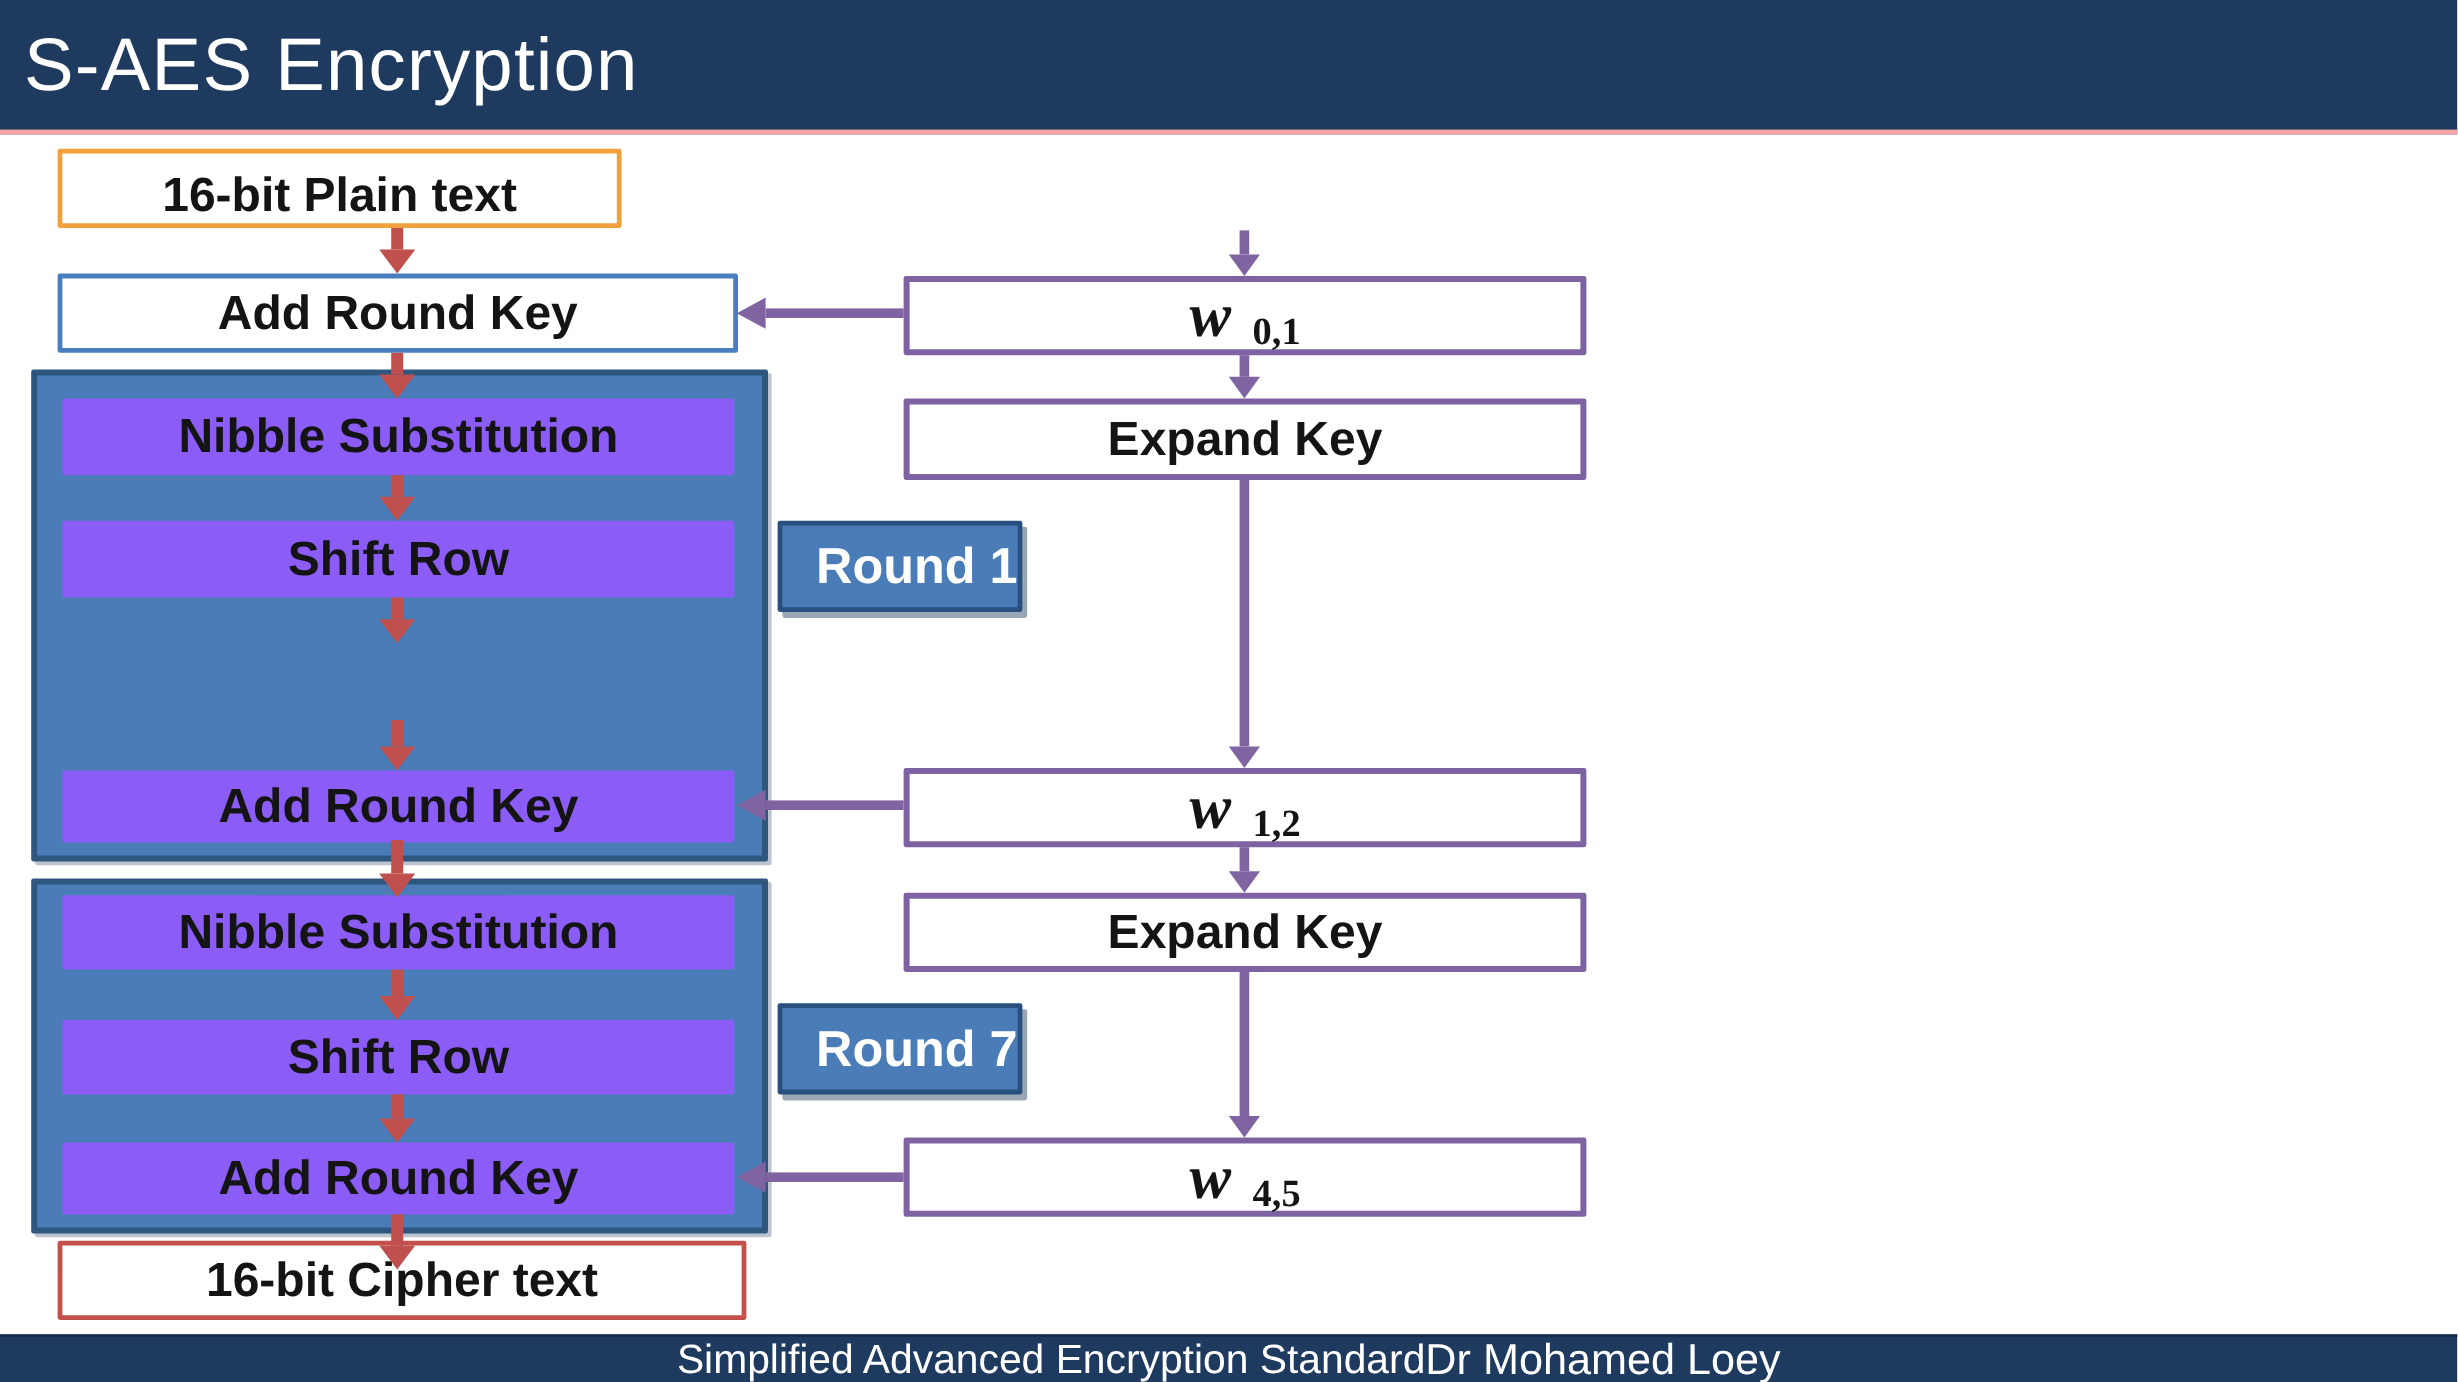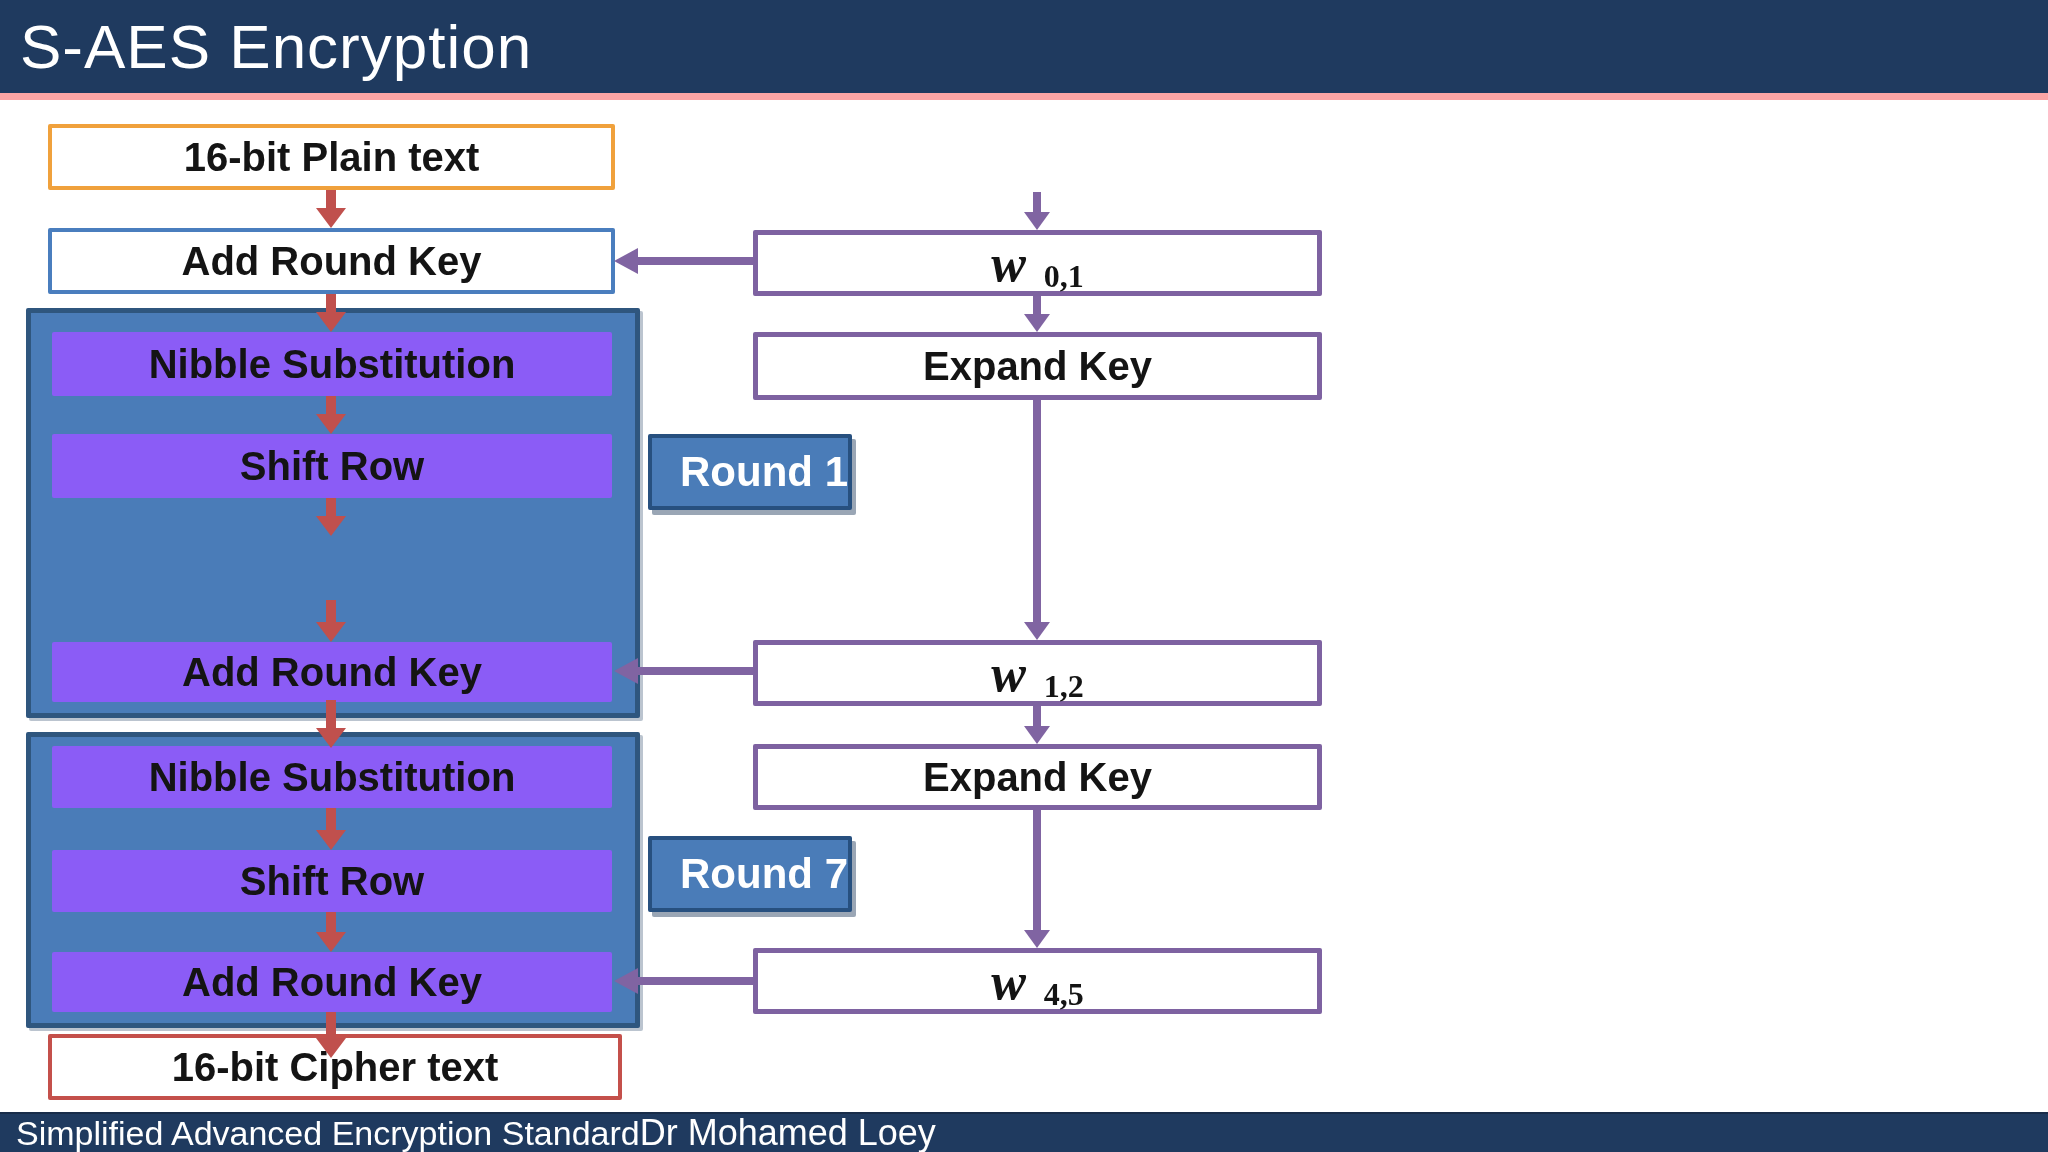--- a/index.html
+++ b/index.html
@@ -5,37 +5,37 @@
   html,body{margin:0;padding:0;background:#ffffff;}
   .slide{
     position:relative;
     width:2048px;height:1152px;
     background:#ffffff;
     overflow:hidden;
     font-family:"Liberation Sans", sans-serif;
   }
   
   .header{
-    position:absolute;left:0;top:0;width:2048px;height:100px;
+    position:absolute;left:0;top:0;width:2048px;height:112px;
     background:var(--header-bg);
-    border-bottom:7px solid #fca5a5;
+    border-bottom:4px solid #fca5a5;
     display:flex;align-items:center;
     box-sizing:border-box;
   }
   .header h1{
     margin:0 0 0 20px;
     color:var(--title-text);
     font-size:62px;font-weight:400;letter-spacing:1px;
   }
   .footer{
     position:absolute;left:0;bottom:0;width:2048px;height:40px;
     background:var(--footer-bg);
     border-top:2px solid #182C49;
     box-sizing:border-box;
-    display:flex;align-items:center;justify-content:flex-start;
+    display:flex;align-items:center;justify-content:center;
     color:var(--title-text);
   }
   .footer .f-left{font-size:34px;padding-left:16px;white-space:nowrap;}
   .footer .f-right{font-size:36px;padding-right:16px;white-space:nowrap;}
   
   .box{
     position:absolute;box-sizing:border-box;background:#ffffff;
     display:flex;align-items:center;justify-content:center;
     font-weight:bold;font-size:40px;color:var(--box-text);
     border-radius:2px;white-space:nowrap;
@@ -99,21 +99,21 @@
 </style>
 </head>
 <body>
 
 <div class="slide">
 
   <div class="header">
     <h1>S-AES Encryption</h1>
   </div>
 
-  <div class="box b-orange" style="left:48px;top:124px;width:567px;height:66px;">
+  <div class="box b-orange" style="left:48px;top:124px;width:470px;height:66px;align-items:flex-end;">
     <span>16-bit Plain text</span>
   </div>
 
   <div class="varrow red" style="left:316px;top:190px;height:38px;">
     <div class="shaft"></div>
       <div class="head"></div>
   </div>
 
   <div class="box b-blue" style="left:48px;top:228px;width:567px;height:66px;">
     <span>Add Round Key</span>

